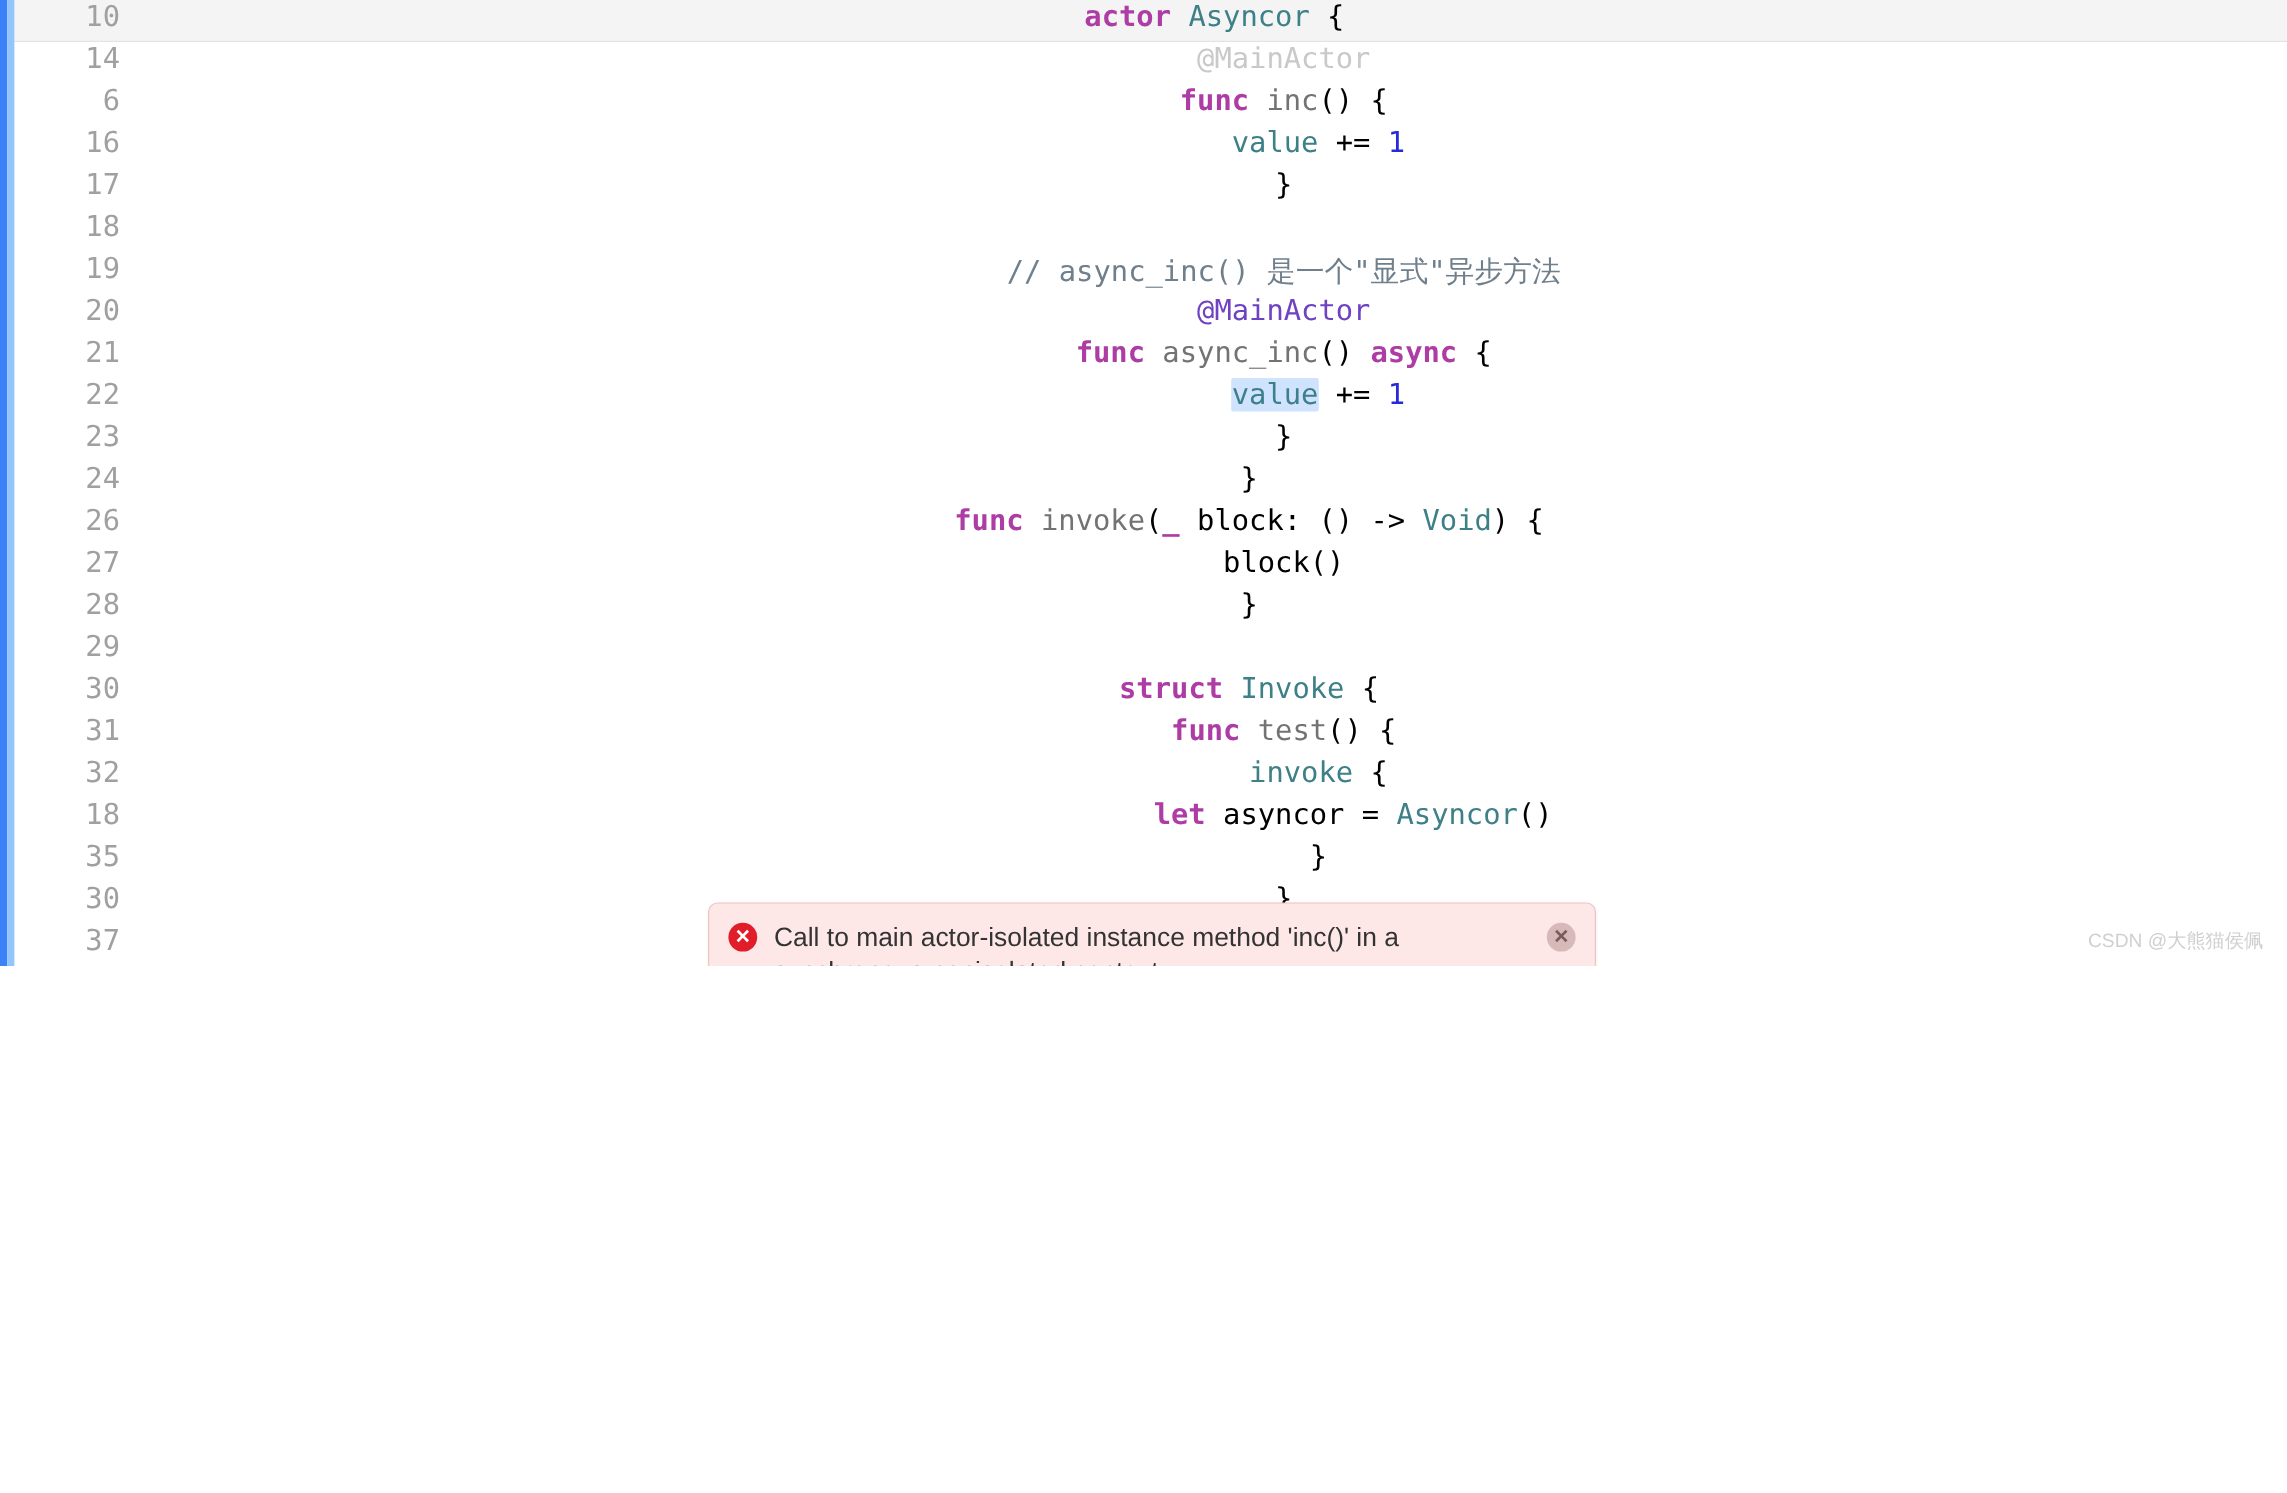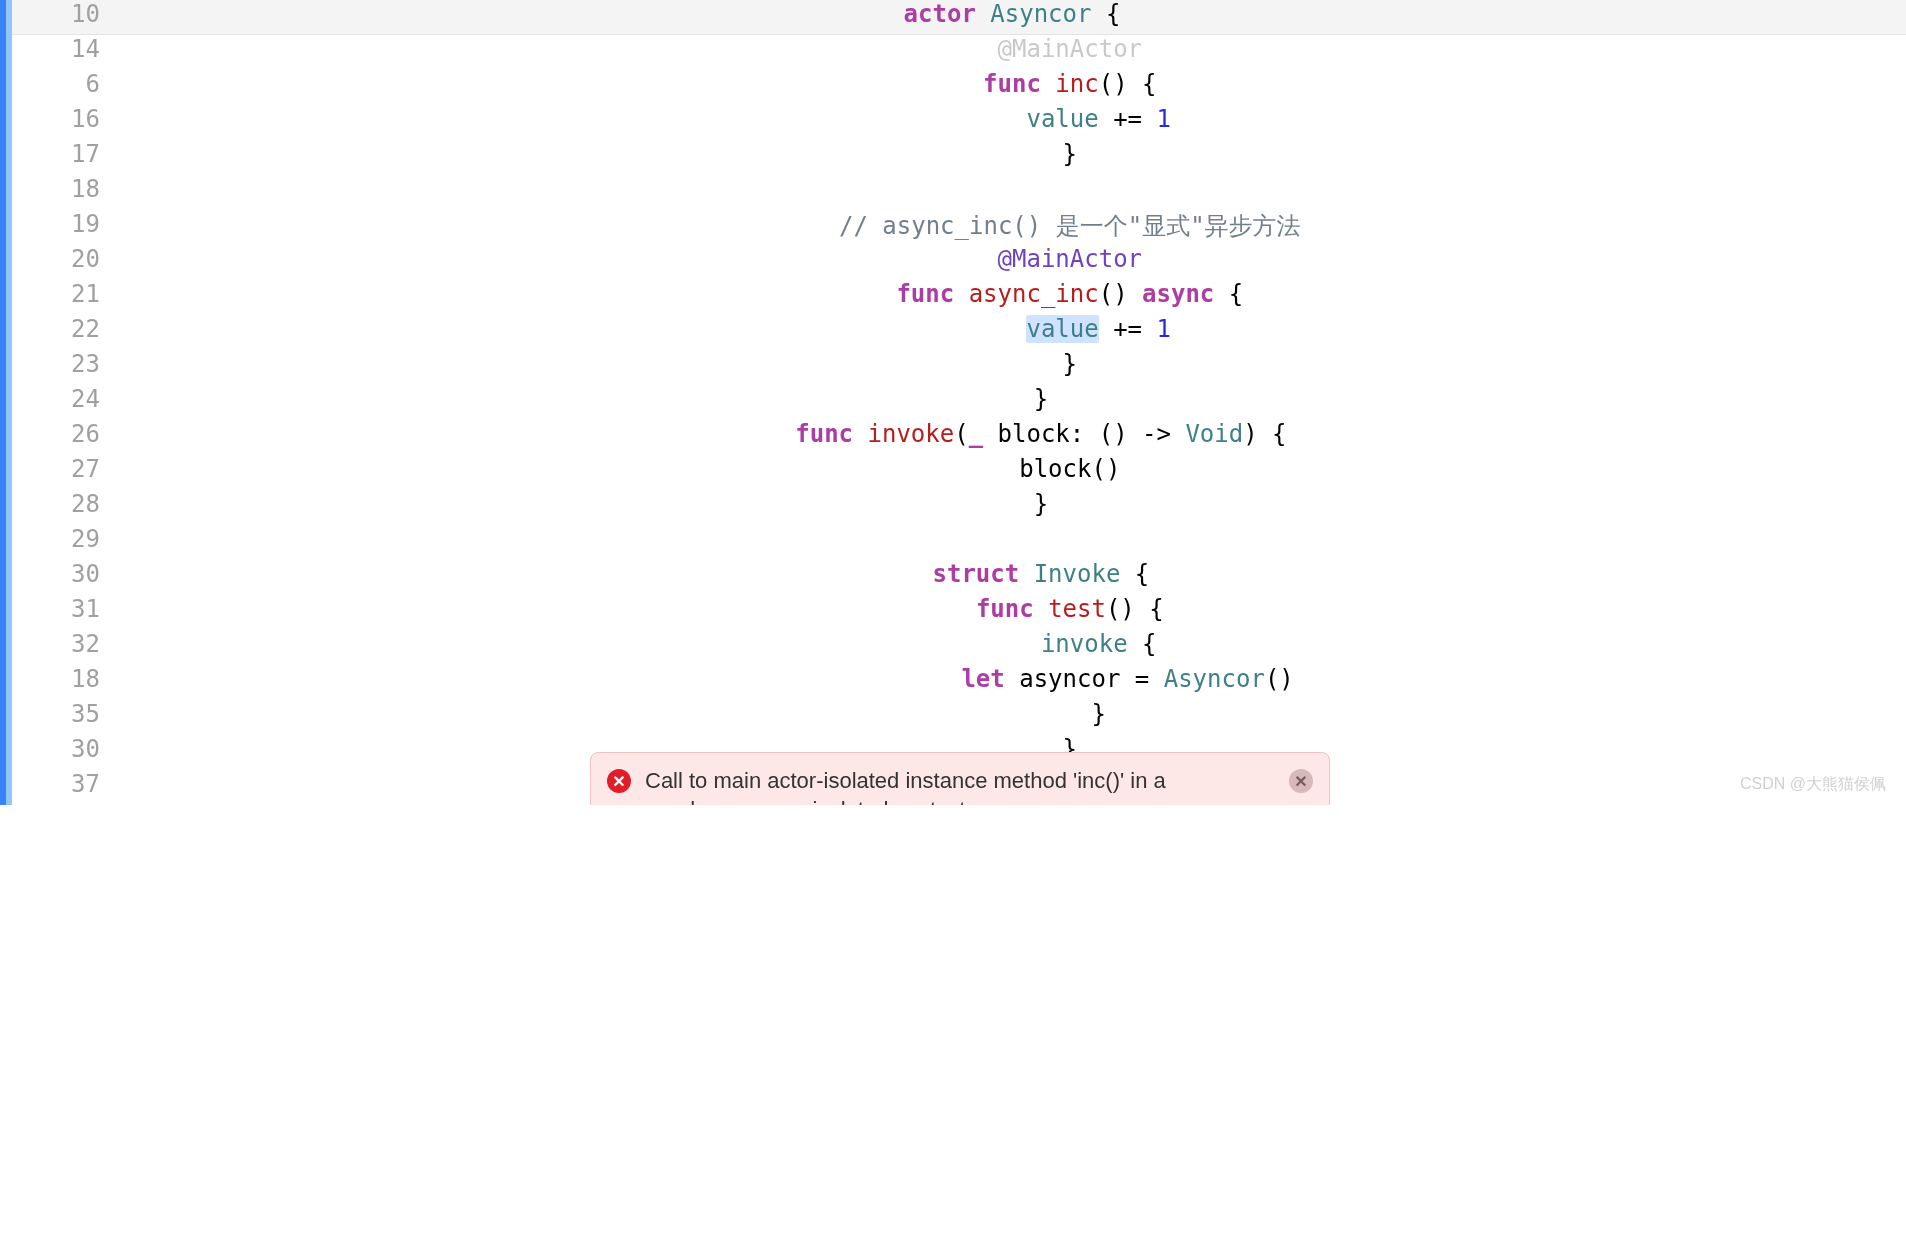--- a/index.html
+++ b/index.html
@@ -24,21 +24,21 @@
   .line-gutter { width: 80px; flex:none; text-align:right; padding-right:18px; color:#a0a0a0; }
   .line-code { flex:1; white-space: pre; text-align: center; }
   
   .highlight-row { background: #ecf5fb; }
   .pinned-row { background: #f4f4f4; border-bottom: 1px solid #e3e3e3; }
   .error-row-bg { background: #fdf2f2; }
   
   .kw { color: #ad3da4; font-weight: 600; }
   .type { color: #3e8087; }
   .attr { color: #6f42c1; }
-  .fn { color: #b91c1c; }
+  .fn { color: #737373; }
   .num { color: #272ad8; }
   .op { color: #000; }
   .comment { color: #707f8c; }
   .ident { color: #3e8087; }
   .err-underline { text-decoration: underline wavy #e11; text-underline-offset: 4px; }
   .sel { background: #cfe3ff; border-radius: 2px; }
   .faded-top { color: #c9c9c9; }
   
   .error-popup {
     position: absolute;

